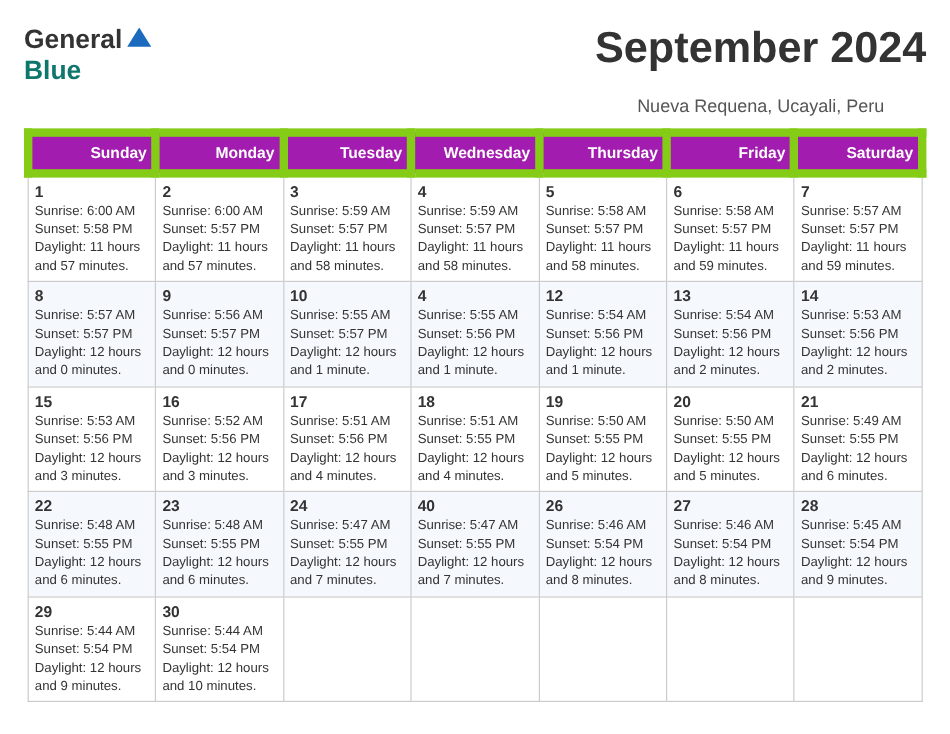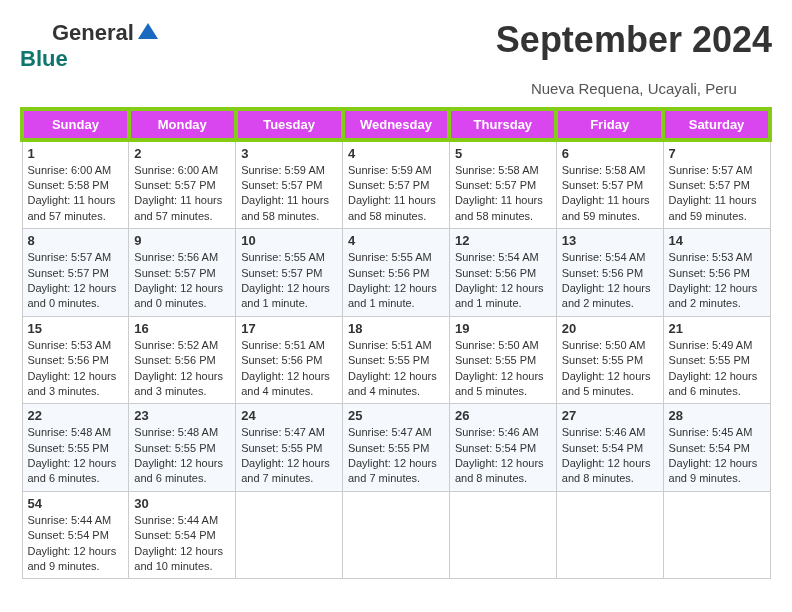--- a/index.html
+++ b/index.html
@@ -20,21 +20,20 @@
       display: flex;
       flex-direction: column;
       align-items: flex-start;
     }
     .logo-text {
       display: flex;
       align-items: center;
       font-size: 22px;
       font-weight: bold;
       color: #333;
-      margin-left: 32px;
     }
     .logo-general { color: #333; font-weight: bold; }
     .logo-blue { color: #0f766e; font-weight: bold; }
     .logo-icon {
       width: 24px;
       height: 24px;
       margin-left: 2px;
     }
     .title-section {
       text-align: center;
@@ -49,27 +48,27 @@
       font-size: 15px;
       color: #555;
       margin-top: 20px;
     }
     .calendar {
       width: 100%;
       border-collapse: collapse;
       font-size: 11px;
     }
     .calendar th {
-      background-color: #d946ef;
+      background-color: #a21caf;
       color: white;
       padding: 6px 4px;
-      text-align: center;
+      text-align: right;
       font-size: 13px;
       font-weight: bold;
-      border: 4px solid #84cc16;
+      border: 7px solid #84cc16;
     }
     .calendar td {
       border: 1px solid #ccc;
       padding: 4px 5px;
       vertical-align: top;
       width: 107px;
       min-height: 80px;
       background: #fff;
     }
     .calendar tr:nth-child(even) td {
@@ -221,39 +220,39 @@
         </td>
         <td>
           <span class="day-number">23</span>
           <div class="day-info">Sunrise: 5:48 AM<br>Sunset: 5:55 PM<br>Daylight: 12 hours<br>and 6 minutes.</div>
         </td>
         <td>
           <span class="day-number">24</span>
           <div class="day-info">Sunrise: 5:47 AM<br>Sunset: 5:55 PM<br>Daylight: 12 hours<br>and 7 minutes.</div>
         </td>
         <td>
-          <span class="day-number">25</span>
+          <span class="day-number">40</span>
           <div class="day-info">Sunrise: 5:47 AM<br>Sunset: 5:55 PM<br>Daylight: 12 hours<br>and 7 minutes.</div>
         </td>
         <td>
           <span class="day-number">26</span>
           <div class="day-info">Sunrise: 5:46 AM<br>Sunset: 5:54 PM<br>Daylight: 12 hours<br>and 8 minutes.</div>
         </td>
         <td>
           <span class="day-number">27</span>
           <div class="day-info">Sunrise: 5:46 AM<br>Sunset: 5:54 PM<br>Daylight: 12 hours<br>and 8 minutes.</div>
         </td>
         <td>
           <span class="day-number">28</span>
           <div class="day-info">Sunrise: 5:45 AM<br>Sunset: 5:54 PM<br>Daylight: 12 hours<br>and 9 minutes.</div>
         </td>
       </tr>
       <tr>
         <td>
-          <span class="day-number">54</span>
+          <span class="day-number">29</span>
           <div class="day-info">Sunrise: 5:44 AM<br>Sunset: 5:54 PM<br>Daylight: 12 hours<br>and 9 minutes.</div>
         </td>
         <td>
           <span class="day-number">30</span>
           <div class="day-info">Sunrise: 5:44 AM<br>Sunset: 5:54 PM<br>Daylight: 12 hours<br>and 10 minutes.</div>
         </td>
         <td class="empty-cell"></td>
         <td class="empty-cell"></td>
         <td class="empty-cell"></td>
         <td class="empty-cell"></td>

